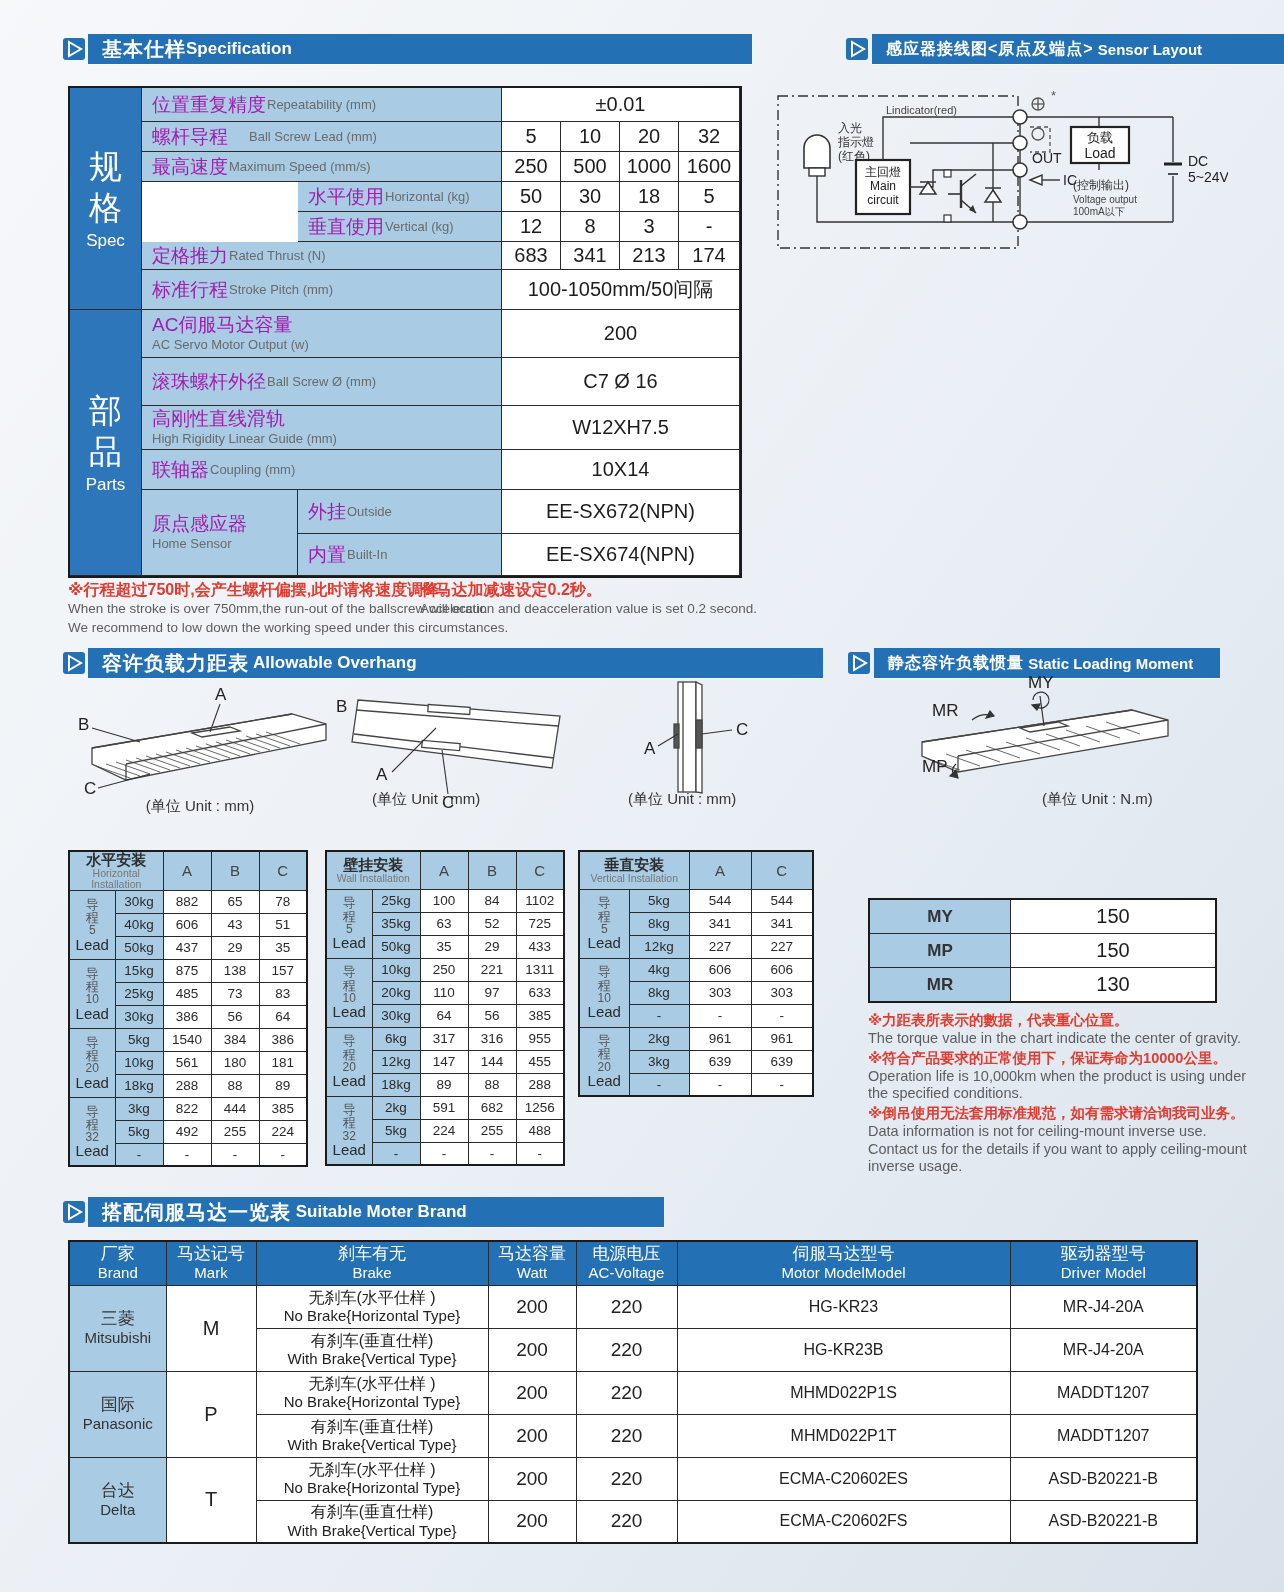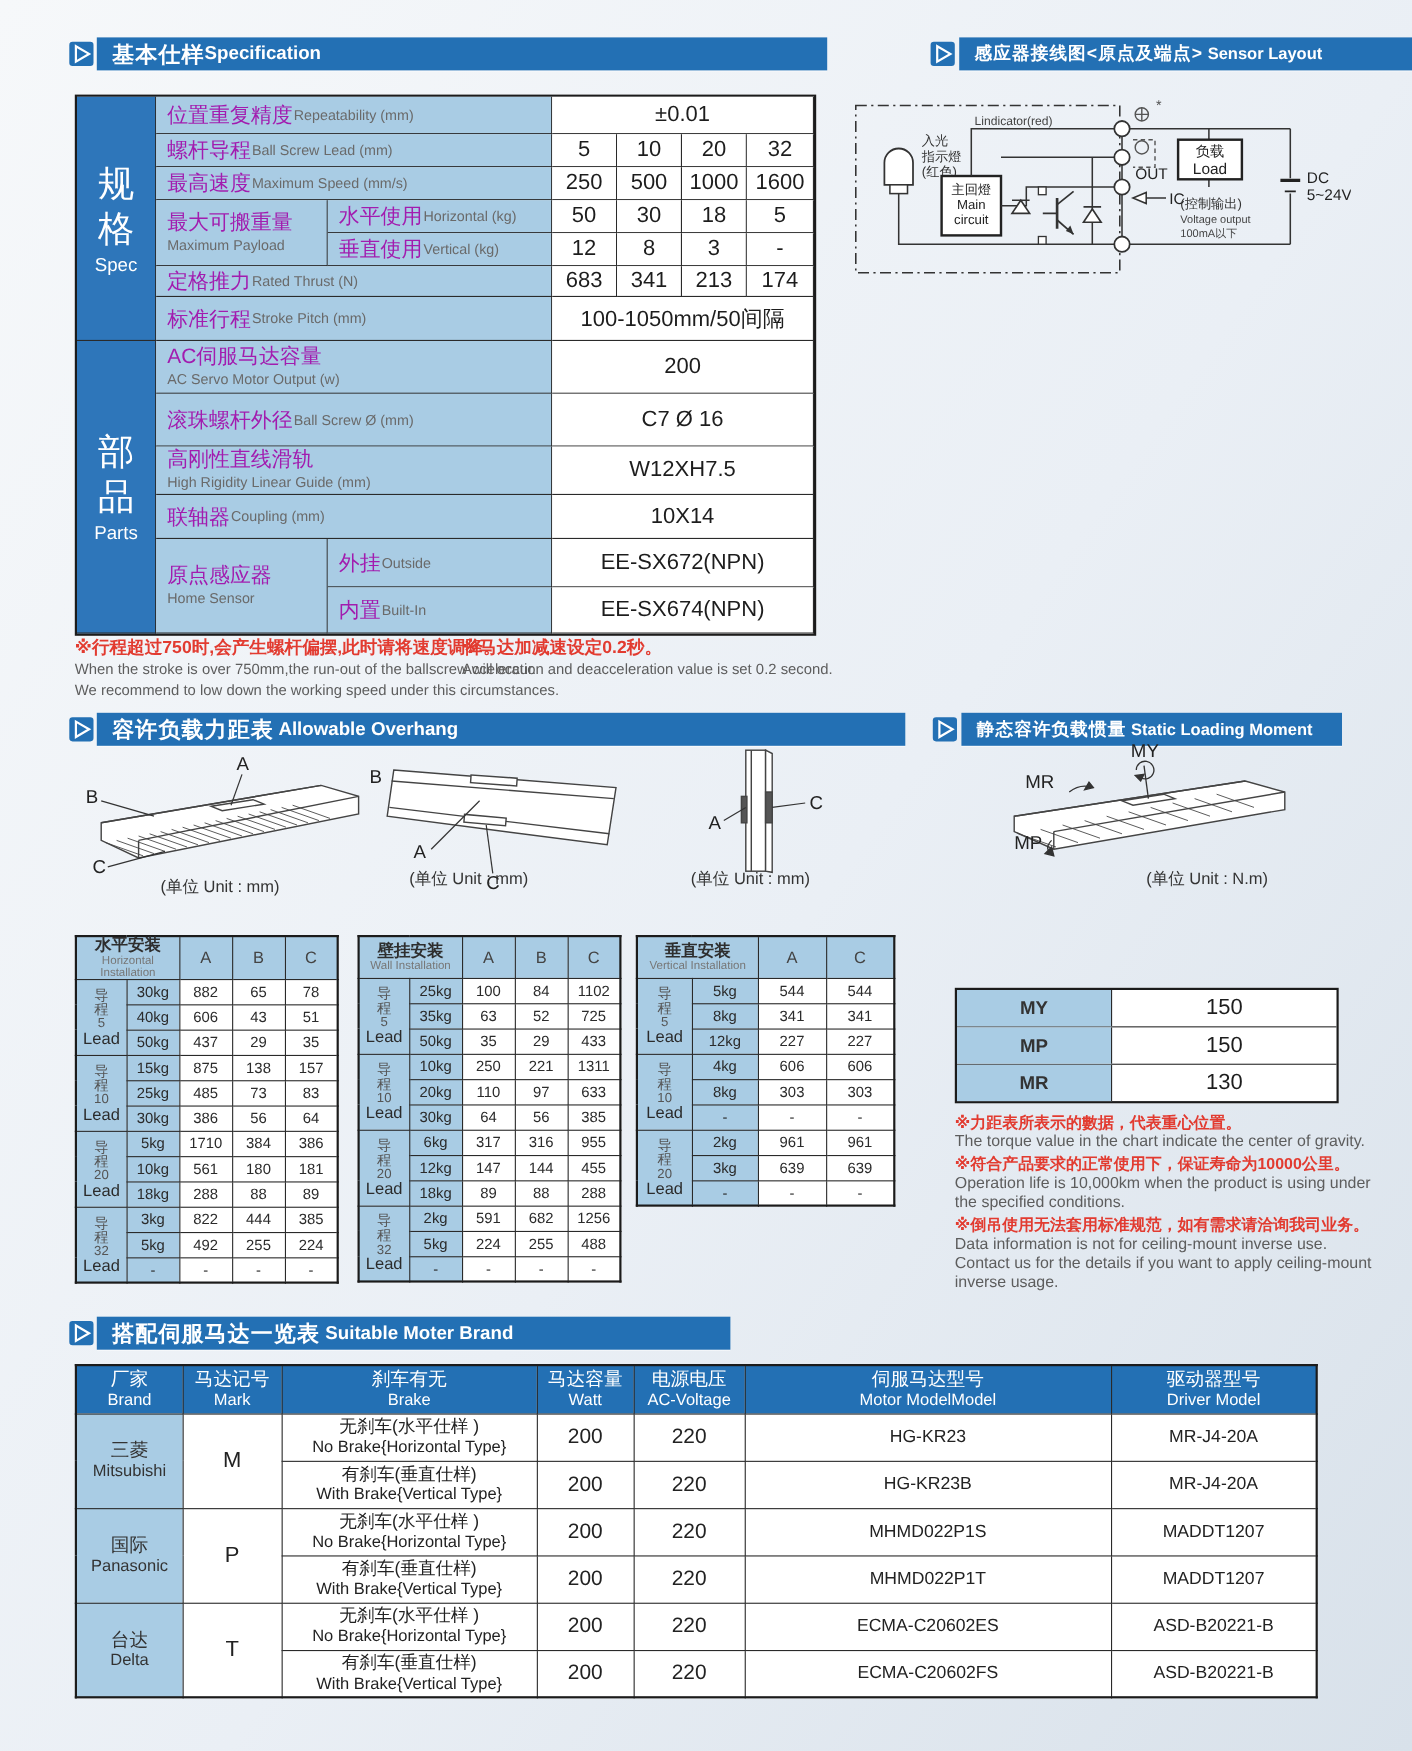--- a/index.html
+++ b/index.html
@@ -139,42 +139,38 @@
       <span class="big">品</span>
       <span class="small-en">Parts</span>
     </div>
 
     <div class="sc label" style="grid-row:1;grid-column:2/4;">
         <span class="zh">位置重复精度</span>
         <span class="en">Repeatability (mm)</span>
       </div>
     <div class="sc value" style="grid-row:1;grid-column:4/8;">±0.01</div>
 
-    <div class="sc label" style="grid-row:2;grid-column:2/4;">
+    <div class="sc label" style="grid-row:2;grid-column:2/4;gap:20px;">
         <span class="zh">螺杆导程</span>
         <span class="en">Ball Screw Lead (mm)</span>
       </div>
     <div class="sc value" style="grid-row:2;grid-column:4;">5</div>
     <div class="sc value" style="grid-row:2;grid-column:5;">10</div>
     <div class="sc value" style="grid-row:2;grid-column:6;">20</div>
     <div class="sc value" style="grid-row:2;grid-column:7;">32</div>
 
     <div class="sc label" style="grid-row:3;grid-column:2/4;">
         <span class="zh">最高速度</span>
         <span class="en">Maximum Speed (mm/s)</span>
       </div>
     <div class="sc value" style="grid-row:3;grid-column:4;">250</div>
     <div class="sc value" style="grid-row:3;grid-column:5;">500</div>
     <div class="sc value" style="grid-row:3;grid-column:6;">1000</div>
     <div class="sc value" style="grid-row:3;grid-column:7;">1600</div>
 
-    <div class="sc label two" style="grid-row:4/6;grid-column:2;">
-        <span class="zh">最大可搬重量</span>
-        <span class="en" style="margin-left:0;">Maximum Payload</span>
-      </div>
     <div class="sc label" style="grid-row:4;grid-column:3;">
         <span class="zh">水平使用</span>
         <span class="en">Horizontal (kg)</span>
       </div>
     <div class="sc value" style="grid-row:4;grid-column:4;">50</div>
     <div class="sc value" style="grid-row:4;grid-column:5;">30</div>
     <div class="sc value" style="grid-row:4;grid-column:6;">18</div>
     <div class="sc value" style="grid-row:4;grid-column:7;">5</div>
     <div class="sc label" style="grid-row:5;grid-column:3;">
         <span class="zh">垂直使用</span>
@@ -472,21 +468,21 @@
             <td class="val">64</td>
           </tr>
           <tr>
             <td class="grp" rowspan="3" style="width: 46px;">
               <div class="g-zh">导</div>
               <div class="g-zh">程</div>
               <div class="g-num">20</div>
               <div class="g-lead">Lead</div>
             </td>
             <td class="wt" style="width: 48px;">5kg</td>
-            <td class="val">1710</td>
+            <td class="val">1540</td>
             <td class="val">384</td>
             <td class="val">386</td>
           </tr>
           <tr>
             <td class="wt" style="width: 48px;">10kg</td>
             <td class="val">561</td>
             <td class="val">180</td>
             <td class="val">181</td>
           </tr>
           <tr>

